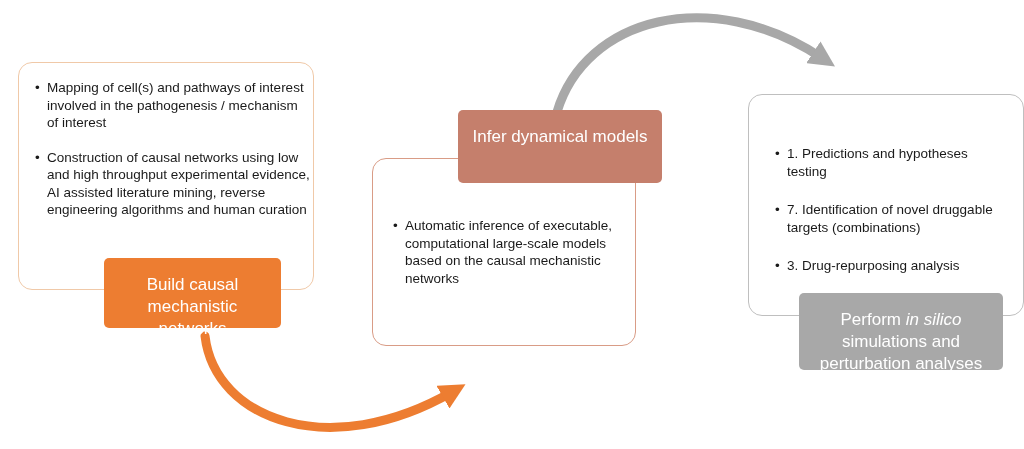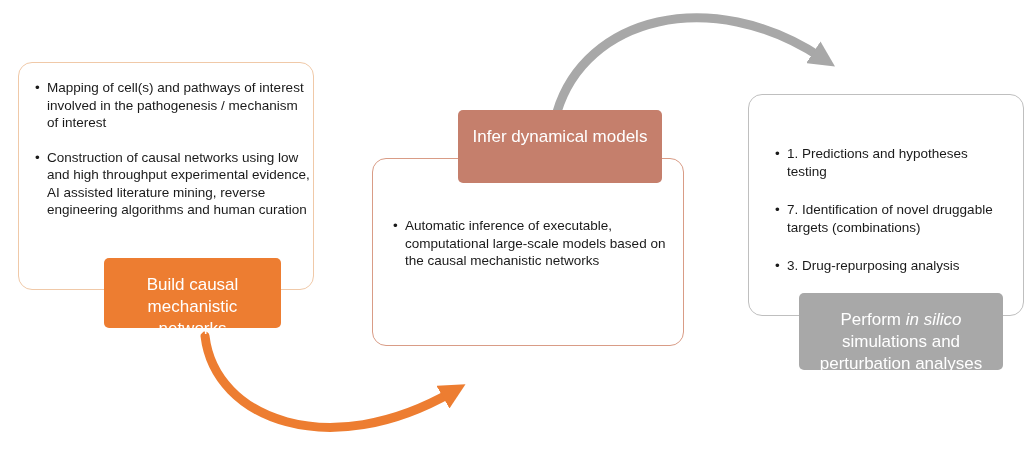--- a/index.html
+++ b/index.html
@@ -31,21 +31,21 @@
     border-radius:14px;
     z-index:1;
     color:var(--text,#1a1a1a);
   }
   .panel-left {
     left:18px; top:62px; width:296px; height:228px;
     border:1.5px solid var(--left_border,#F0C9A8);
     padding:16px 1px 14px 16px;
   }
   .panel-middle {
-    left:372px; top:158px; width:312px; height:188px;
+    left:372px; top:158px; width:264px; height:188px;
     border:1.5px solid var(--middle_border,#D99C86);
     padding:58px 16px 14px 20px;
   }
   .panel-right {
     left:728px; top:94px; width:276px; height:222px;
     border:1.5px solid var(--right_border,#BFBFBF);
     padding:50px 16px 14px 26px;
     margin-left:20px;
   }
 

